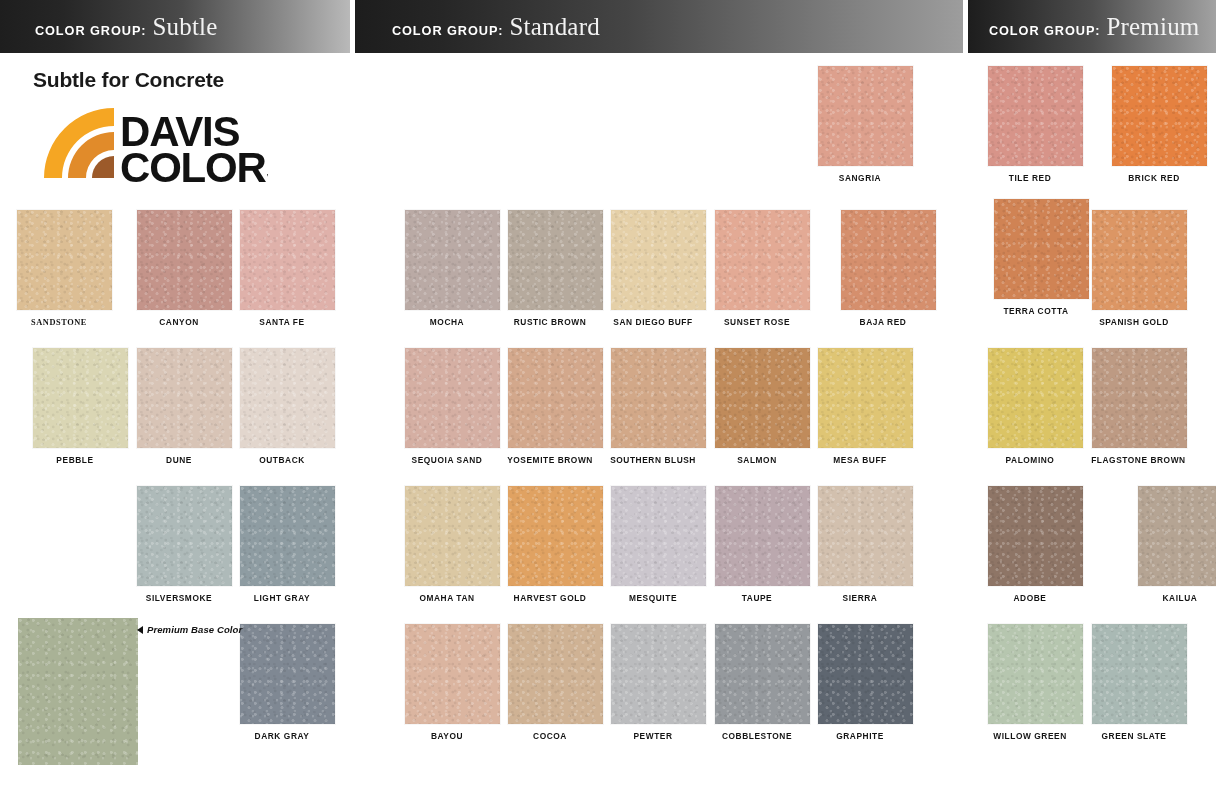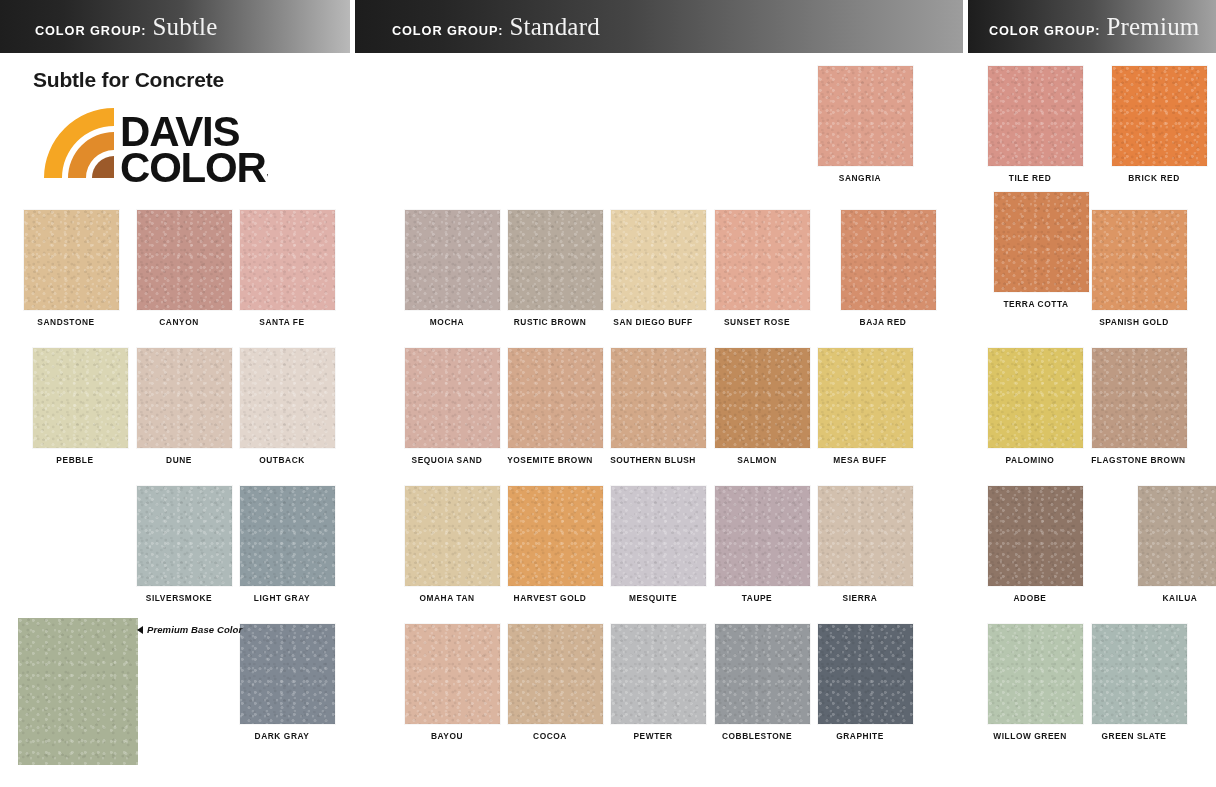--- a/index.html
+++ b/index.html
@@ -183,21 +183,21 @@
     <path d="M 8 78 A 70 70 0 0 1 78 8 L 78 26 A 52 52 0 0 0 26 78 Z" fill="#F5A623"></path>
     <path d="M 32 78 A 46 46 0 0 1 78 32 L 78 50 A 28 28 0 0 0 50 78 Z" fill="#E18B2A"></path>
     <path d="M 56 78 A 22 22 0 0 1 78 56 L 78 78 Z" fill="#9C5A2A"></path>
 
     <text x="84" y="46" font-family="Liberation Sans, sans-serif" font-weight="bold" font-size="42" fill="#121212" letter-spacing="-1.2">DAVIS</text>
     <text x="84" y="82" font-family="Liberation Sans, sans-serif" font-weight="bold" font-size="42" fill="#121212" letter-spacing="-1.2">COLORS</text>
   </svg>
 </div>
 
 <div class="column" id="col-subtle">
-    <div class="cell" style="left: 24px; top: 157px;">
+    <div class="cell" style="left: 17px; top: 157px; font-family: Liberation Serif, serif;">
       <div class="swatch" title="SANDSTONE" style="background: rgb(220, 190, 148);"></div>
       <div class="swatch-label">SANDSTONE</div>
     </div>
     <div class="cell" style="left: 137px; top: 157px;">
       <div class="swatch" title="CANYON" style="background: rgb(196, 148, 138);"></div>
       <div class="swatch-label">CANYON</div>
     </div>
     <div class="cell" style="left: 240px; top: 157px;">
       <div class="swatch" title="SANTA FE" style="background: rgb(223, 177, 170);"></div>
       <div class="swatch-label">SANTA FE</div>
@@ -315,21 +315,21 @@
   </div>
 <div class="column" id="col-premium">
     <div class="cell" style="left: 20px; top: 13px;">
       <div class="swatch" title="TILE RED" style="background: rgb(215, 148, 137);"></div>
       <div class="swatch-label">TILE RED</div>
     </div>
     <div class="cell" style="left: 124px; top: 13px; padding-left: 20px;">
       <div class="swatch" title="BRICK RED" style="background: rgb(229, 129, 64);"></div>
       <div class="swatch-label">BRICK RED</div>
     </div>
-    <div class="cell" style="left: 20px; top: 139px; padding-left: 6px;">
+    <div class="cell" style="left: 20px; top: 146px; padding-left: 6px;">
       <div class="swatch" title="TERRA COTTA" style="background: rgb(208, 131, 84);"></div>
       <div class="swatch-label">TERRA COTTA</div>
     </div>
     <div class="cell" style="left: 124px; top: 157px;">
       <div class="swatch" title="SPANISH GOLD" style="background: rgb(220, 150, 100);"></div>
       <div class="swatch-label">SPANISH GOLD</div>
     </div>
     <div class="cell" style="left: 20px; top: 295px;">
       <div class="swatch" title="PALOMINO" style="background: rgb(219, 196, 101);"></div>
       <div class="swatch-label">PALOMINO</div>

